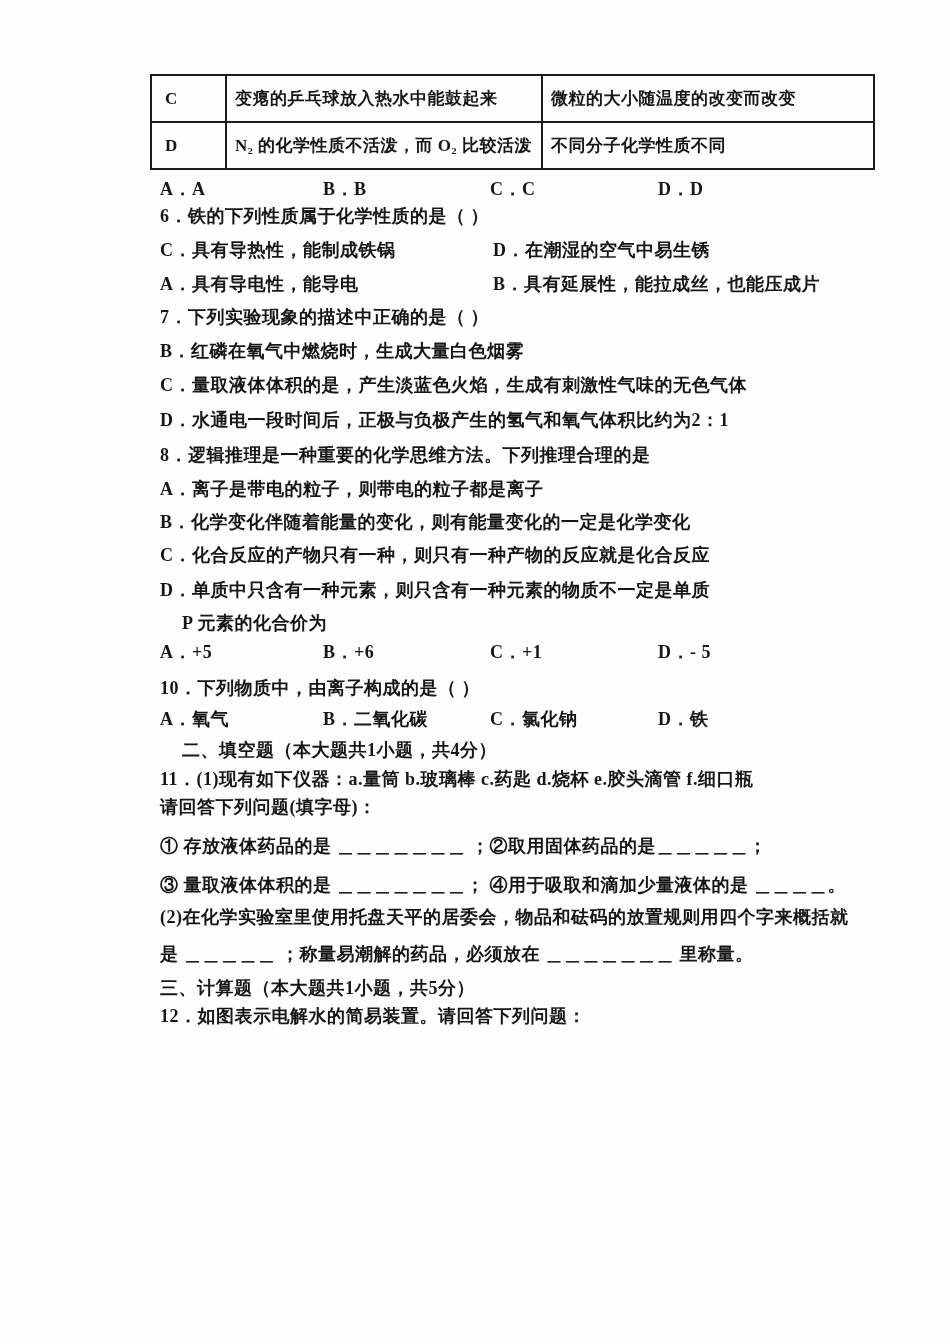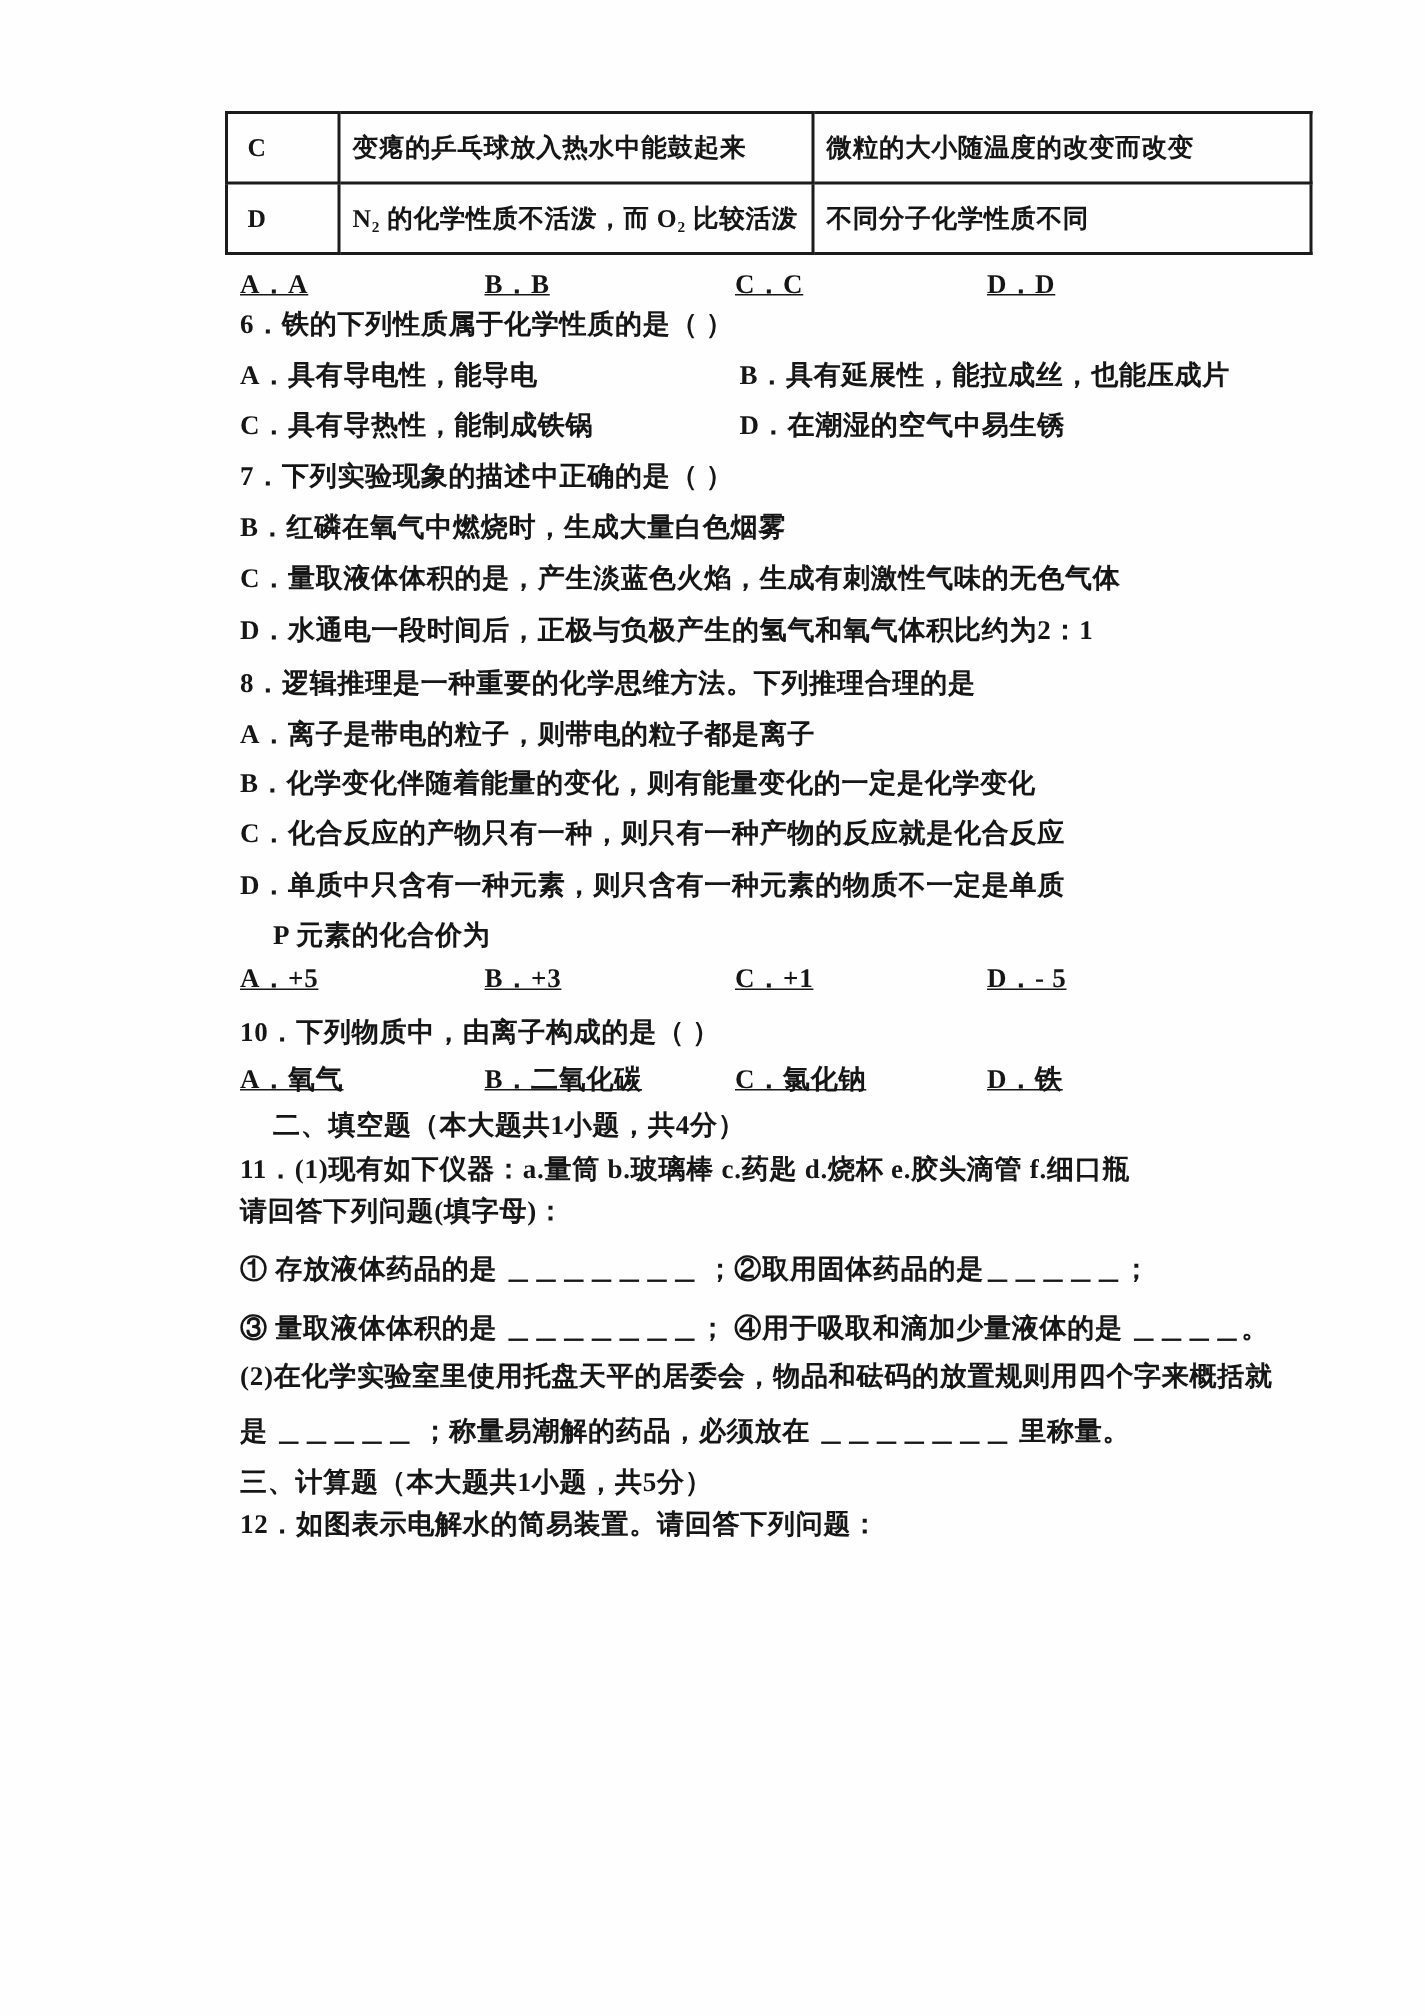--- a/index.html
+++ b/index.html
@@ -30,21 +30,21 @@
   }
   td.c-label{width:52px;padding-left:13px;}
   td.c-mid{width:298px;}
   .ln{
     line-height:20px;
     min-height:20px;
     margin:0 0 14px 10px;
     white-space:nowrap;
     letter-spacing:0.5px;
   }
-  .opts4{display:grid;grid-template-columns:163px 167px 168px 1fr;text-decoration:underline;}
+  .opts4{display:grid;grid-template-columns:163px 167px 168px 1fr;}
   .opts2{display:grid;grid-template-columns:333px 1fr;}
   .mb7{margin-bottom:7px;}
   .mb8{margin-bottom:8px;}
   .mb9{margin-bottom:9px;margin-left:32px;}
   .mb11{margin-bottom:11px;}
   .mb12{margin-bottom:12px;}
   .mb13{margin-bottom:13px;}
   .mb15{margin-bottom:15px;}
   .mb16{margin-bottom:16px;}
   .mb17{margin-bottom:17px;}
@@ -72,44 +72,44 @@
   </table>
 
   <div class="ln opts4 mb7">
     <span>A．A</span>
     <span>B．B</span>
     <span>C．C</span>
     <span>D．D</span>
   </div>
 
   <div class="ln">6．铁的下列性质属于化学性质的是（  ）</div>
+  <div class="ln opts2">
+    <span>C．具有导热性，能制成铁锅</span>
+    <span>D．在潮湿的空气中易生锈</span>
+  </div>
   <div class="ln opts2 mb13">
     <span>A．具有导电性，能导电</span>
     <span>B．具有延展性，能拉成丝，也能压成片</span>
-  </div>
-  <div class="ln opts2">
-    <span>C．具有导热性，能制成铁锅</span>
-    <span>D．在潮湿的空气中易生锈</span>
   </div>
 
   <div class="ln">7．下列实验现象的描述中正确的是（      ）</div>
   <div class="ln">B．红磷在氧气中燃烧时，生成大量白色烟雾</div>
   <div class="ln mb15">C．量取液体体积的是，产生淡蓝色火焰，生成有刺激性气味的无色气体</div>
   <div class="ln mb15">D．水通电一段时间后，正极与负极产生的氢气和氧气体积比约为2：1</div>
 
   <div class="ln">8．逻辑推理是一种重要的化学思维方法。下列推理合理的是</div>
   <div class="ln mb13">A．离子是带电的粒子，则带电的粒子都是离子</div>
   <div class="ln mb13">B．化学变化伴随着能量的变化，则有能量变化的一定是化学变化</div>
   <div class="ln mb15">C．化合反应的产物只有一种，则只有一种产物的反应就是化合反应</div>
   <div class="ln mb13">D．单质中只含有一种元素，则只含有一种元素的物质不一定是单质</div>
 
   <div class="ln mb9">P 元素的化合价为</div>
   <div class="ln opts4 mb16">
     <span>A．+5</span>
-    <span>B．+3</span>
+    <span>B．+6</span>
     <span>C．+1</span>
     <span>D．- 5</span>
   </div>
 
   <div class="ln mb11">10．下列物质中，由离子构成的是（      ）</div>
   <div class="ln opts4 mb11">
     <span>A．氧气</span>
     <span>B．二氧化碳</span>
     <span>C．氯化钠</span>
     <span>D．铁</span>

